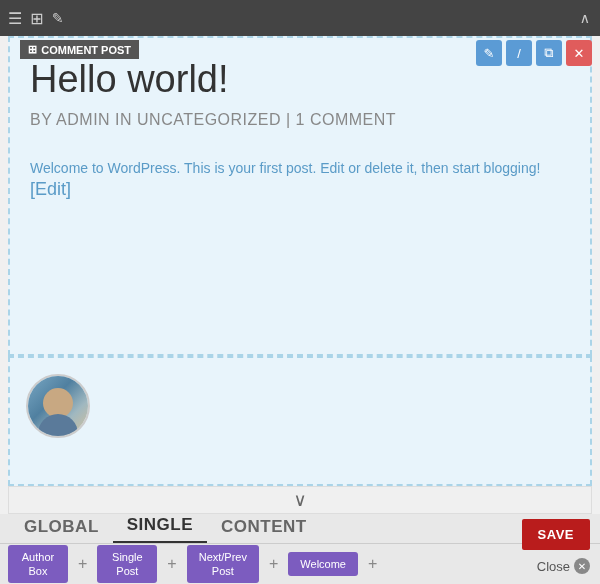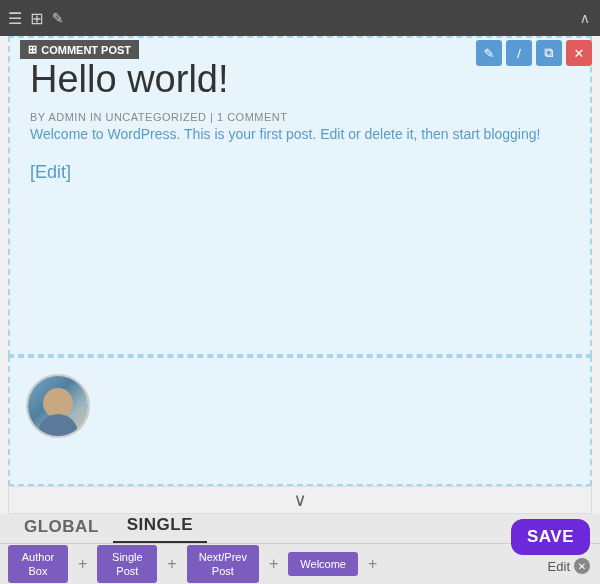--- a/index.html
+++ b/index.html
@@ -99,31 +99,31 @@
     .post-content {
       padding: 20px 20px 10px 20px;
     }
     .post-title {
       font-size: 38px;
       font-weight: 300;
       color: #333;
       margin-bottom: 10px;
     }
     .post-meta {
-      font-size: 11px;
+      font-size: 16px;
       color: #888;
       letter-spacing: 0.5px;
-      margin-bottom: 0;
+      margin-bottom: 28px;
       text-transform: uppercase;
     }
     .post-excerpt {
       font-size: 14px;
       color: #5a9bc7;
       line-height: 1.6;
-      margin-bottom: 17px;
+      margin-bottom: 0;
     }
     .post-edit-link {
       font-size: 18px;
       color: #5a9bc7;
     }
 
     
     .author-section {
       background: #e8f4fb;
       border: 2px dashed #aad4e8;
@@ -209,28 +209,28 @@
     }
     .tab-item.active {
       color: #333;
       border-bottom: 2px solid #333;
     }
 
     .save-btn {
       position: absolute;
       right: 10px;
       top: 5px;
-      background: #6d28d9;
+      background: #b91c1c;
       color: white;
       border: none;
       padding: 8px 16px;
-      font-size: 17px;
+      font-size: 13px;
       font-weight: bold;
       cursor: pointer;
-      border-radius: 12px;
+      border-radius: 2px;
       letter-spacing: 0.5px;
     }
 
     .button-row {
       display: flex;
       align-items: center;
       padding: 6px 8px;
       gap: 8px;
       height: 40px;
     }
@@ -320,29 +320,30 @@
 </div>
 
 <div class="chevron-down-container">
   <span style="font-size:18px;color:#666;">∨</span>
 </div>
 
 <div class="bottom-bar">
   <div class="tab-row">
     <div class="tab-item">GLOBAL</div>
     <div class="tab-item active">SINGLE</div>
+    <div class="tab-item">CONTENT</div>
     <button class="save-btn">SAVE</button>
   </div>
   <div class="button-row">
     <button class="widget-btn">Author<br>Box</button>
     <span class="add-icon">+</span>
     <button class="widget-btn">Single<br>Post</button>
     <span class="add-icon">+</span>
     <button class="widget-btn">Next/Prev<br>Post</button>
     <span class="add-icon">+</span>
     <button class="widget-btn">Welcome</button>
     <span class="add-icon">+</span>
     <button class="close-text-btn">
-      <span>Edit</span>
+      <span>Close</span>
       <span class="close-x">✕</span>
     </button>
   </div>
 </div>
 
 </body></html>

